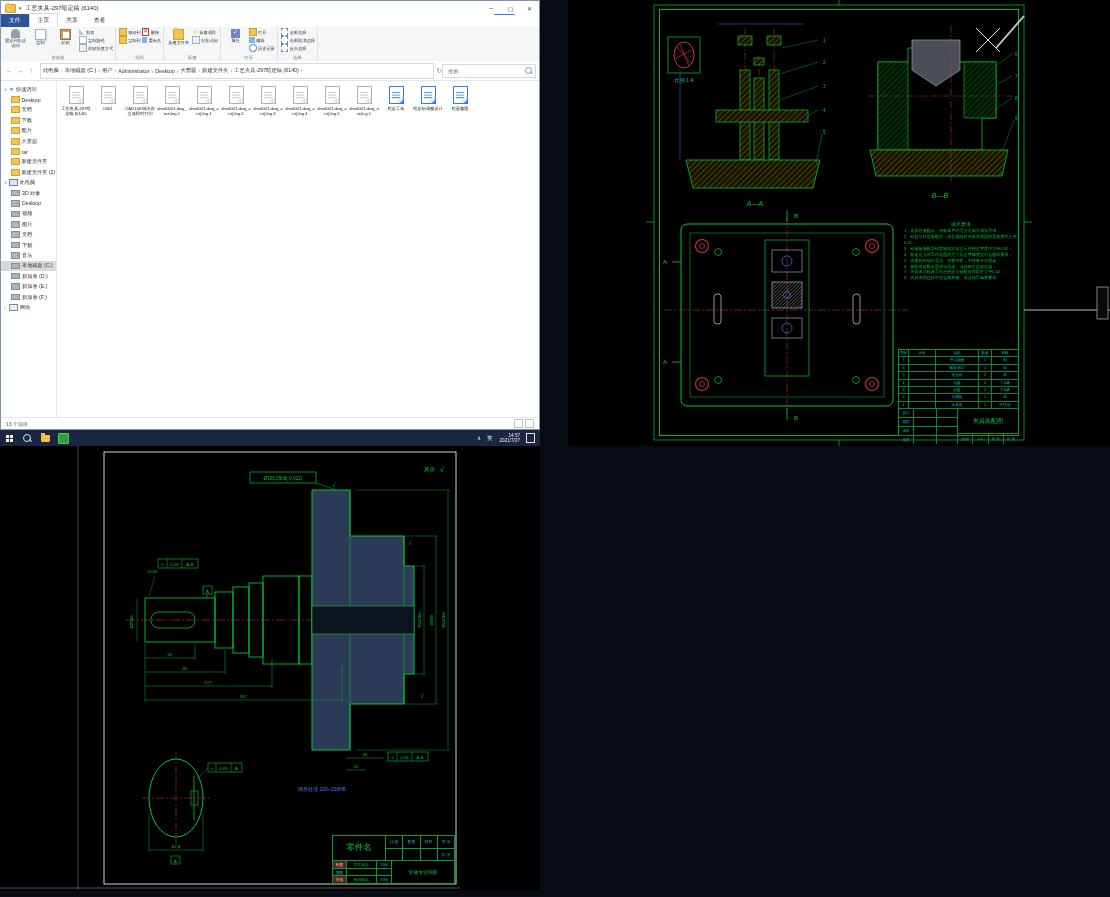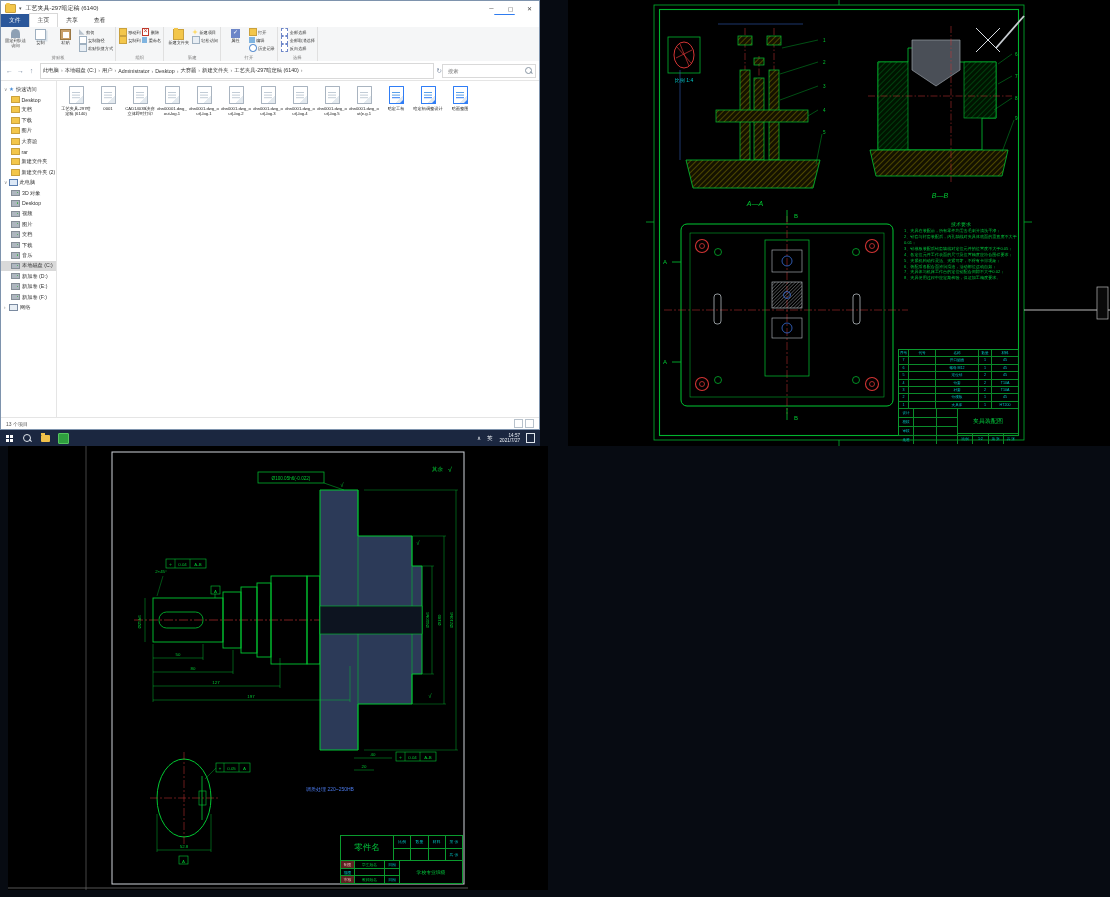--- a/index.html
+++ b/index.html
@@ -93,21 +93,21 @@
   .tb-exp{width:9px;height:7px;background:#f0c04a;border-radius:1px;position:relative;}
   .tb-exp::before{content:"";position:absolute;left:0;top:-2px;width:4px;height:2px;background:#f0c04a;}
   .tb-green{width:9px;height:9px;background:#2f9e3f;border:0.5px solid #55c55f;border-radius:1px;}
   .tray{margin-left:auto;display:flex;align-items:center;height:16px;}
   .tray .t{color:#eef2f7;font-size:5.5px;padding:0 3px;}
   .clock{text-align:right;color:#eef2f7;font-size:4.6px;line-height:1.2;padding:0 4px;}
   .notif{width:7px;height:8px;border:0.8px solid #dfe5ec;margin:0 5px 0 2px;}
   
   .cadbox{background:#000;}
   .cad-asm{left:568px;top:0;width:542px;height:446px;}
-  .cad-part{left:8px;top:446px;width:540px;height:444px;}
+  .cad-part{left:0;top:446px;width:540px;height:444px;}
   svg{position:absolute;left:0;top:0;}
   .tech{position:absolute;left:336px;top:221px;width:114px;color:#00c83c;}
   .tech-title{font-size:5px;text-align:center;margin-bottom:1px;}
   .tech-line{font-size:4.1px;line-height:1.45;}
   
   .atb{position:absolute;left:330px;top:349px;width:121px;height:87px;border:0.8px solid #0a9a2e;box-sizing:border-box;color:#00c8c8;}
   .prow{display:flex;height:6.4px;border-bottom:0.4px solid #0a8a2a;}
   .prow span{font-size:3.6px;line-height:6.4px;border-right:0.4px solid #0a8a2a;overflow:hidden;white-space:nowrap;text-align:center;}
   .pc1{width:9px;} .pc2{width:26px;} .pc3{width:42px;} .pc4{width:12px;} .pc5{flex:1;border-right:none!important;}
   .atb-bottom{display:flex;height:35px;}

